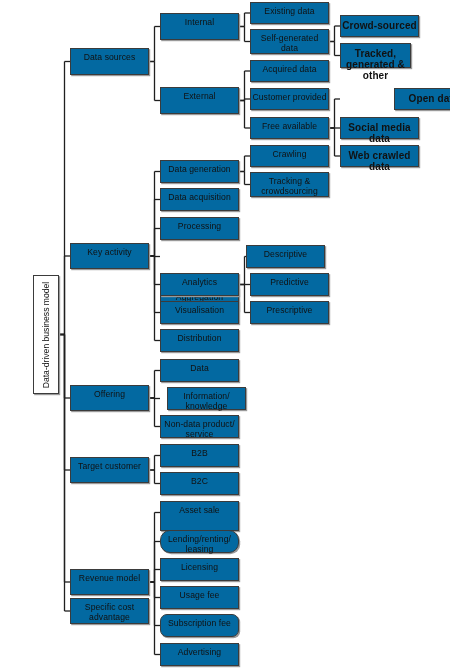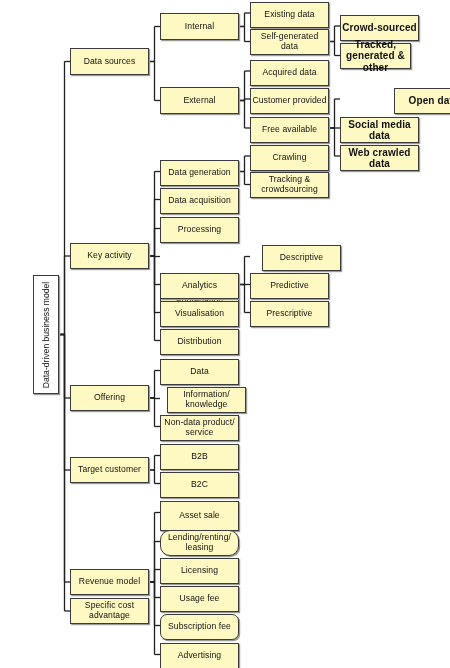--- a/index.html
+++ b/index.html
@@ -7,30 +7,30 @@
     position:relative;
     width:450px;height:668px;
     background:#ffffff;
     font-family:"Liberation Sans", sans-serif;
     overflow:hidden;
   }
   svg#links{position:absolute;left:0;top:0;width:450px;height:668px;pointer-events:none;}
   .node{
     position:absolute;
     box-sizing:border-box;
-    background:#fef9c3;
+    background:#0369a1;
     border:1.4px solid #3b3b3b;
     box-shadow:1.2px 1.2px 0 0 #9a9a9a;
-    display:flex;align-items:center;justify-content:center;
+    display:flex;align-items:flex-start;justify-content:center;
     text-align:center;
     color:#111111;
     font-size:8.6px;
     line-height:1.12;
     letter-spacing:0.01em;
-    padding:12px 1px;
+    padding:4px 1px;
     z-index:2;
   }
   .node span{display:block;white-space:pre-line;}
   .root{
     position:absolute;
     box-sizing:border-box;
     background:#ffffff;
     border:1.4px solid #3b3b3b;
     box-shadow:1.2px 1.2px 0 0 #9a9a9a;
     display:flex;align-items:center;justify-content:center;
@@ -276,21 +276,21 @@
       <div class="node" style="left: 250px; top: 117px; width: 79px; height: 22px;">
         <span>Free available</span>
       </div>
       <div class="node" style="left: 250px; top: 145px; width: 79px; height: 22px;">
         <span>Crawling</span>
       </div>
       <div class="node" style="left: 250px; top: 172px; width: 79px; height: 25px;">
         <span>Tracking &amp;
 crowdsourcing</span>
       </div>
-      <div class="node" style="left: 262px; top: 245px; width: 79px; height: 23px;">
+      <div class="node" style="left: 246px; top: 245px; width: 79px; height: 23px;">
         <span>Descriptive</span>
       </div>
       <div class="node" style="left: 250px; top: 273px; width: 79px; height: 23px;">
         <span>Predictive</span>
       </div>
       <div class="node" style="left: 250px; top: 301px; width: 79px; height: 23px;">
         <span>Prescriptive</span>
       </div>
       <div class="node l4" style="left: 340px; top: 15px; width: 79px; height: 22px;">
         <span>Crowd-sourced</span>

